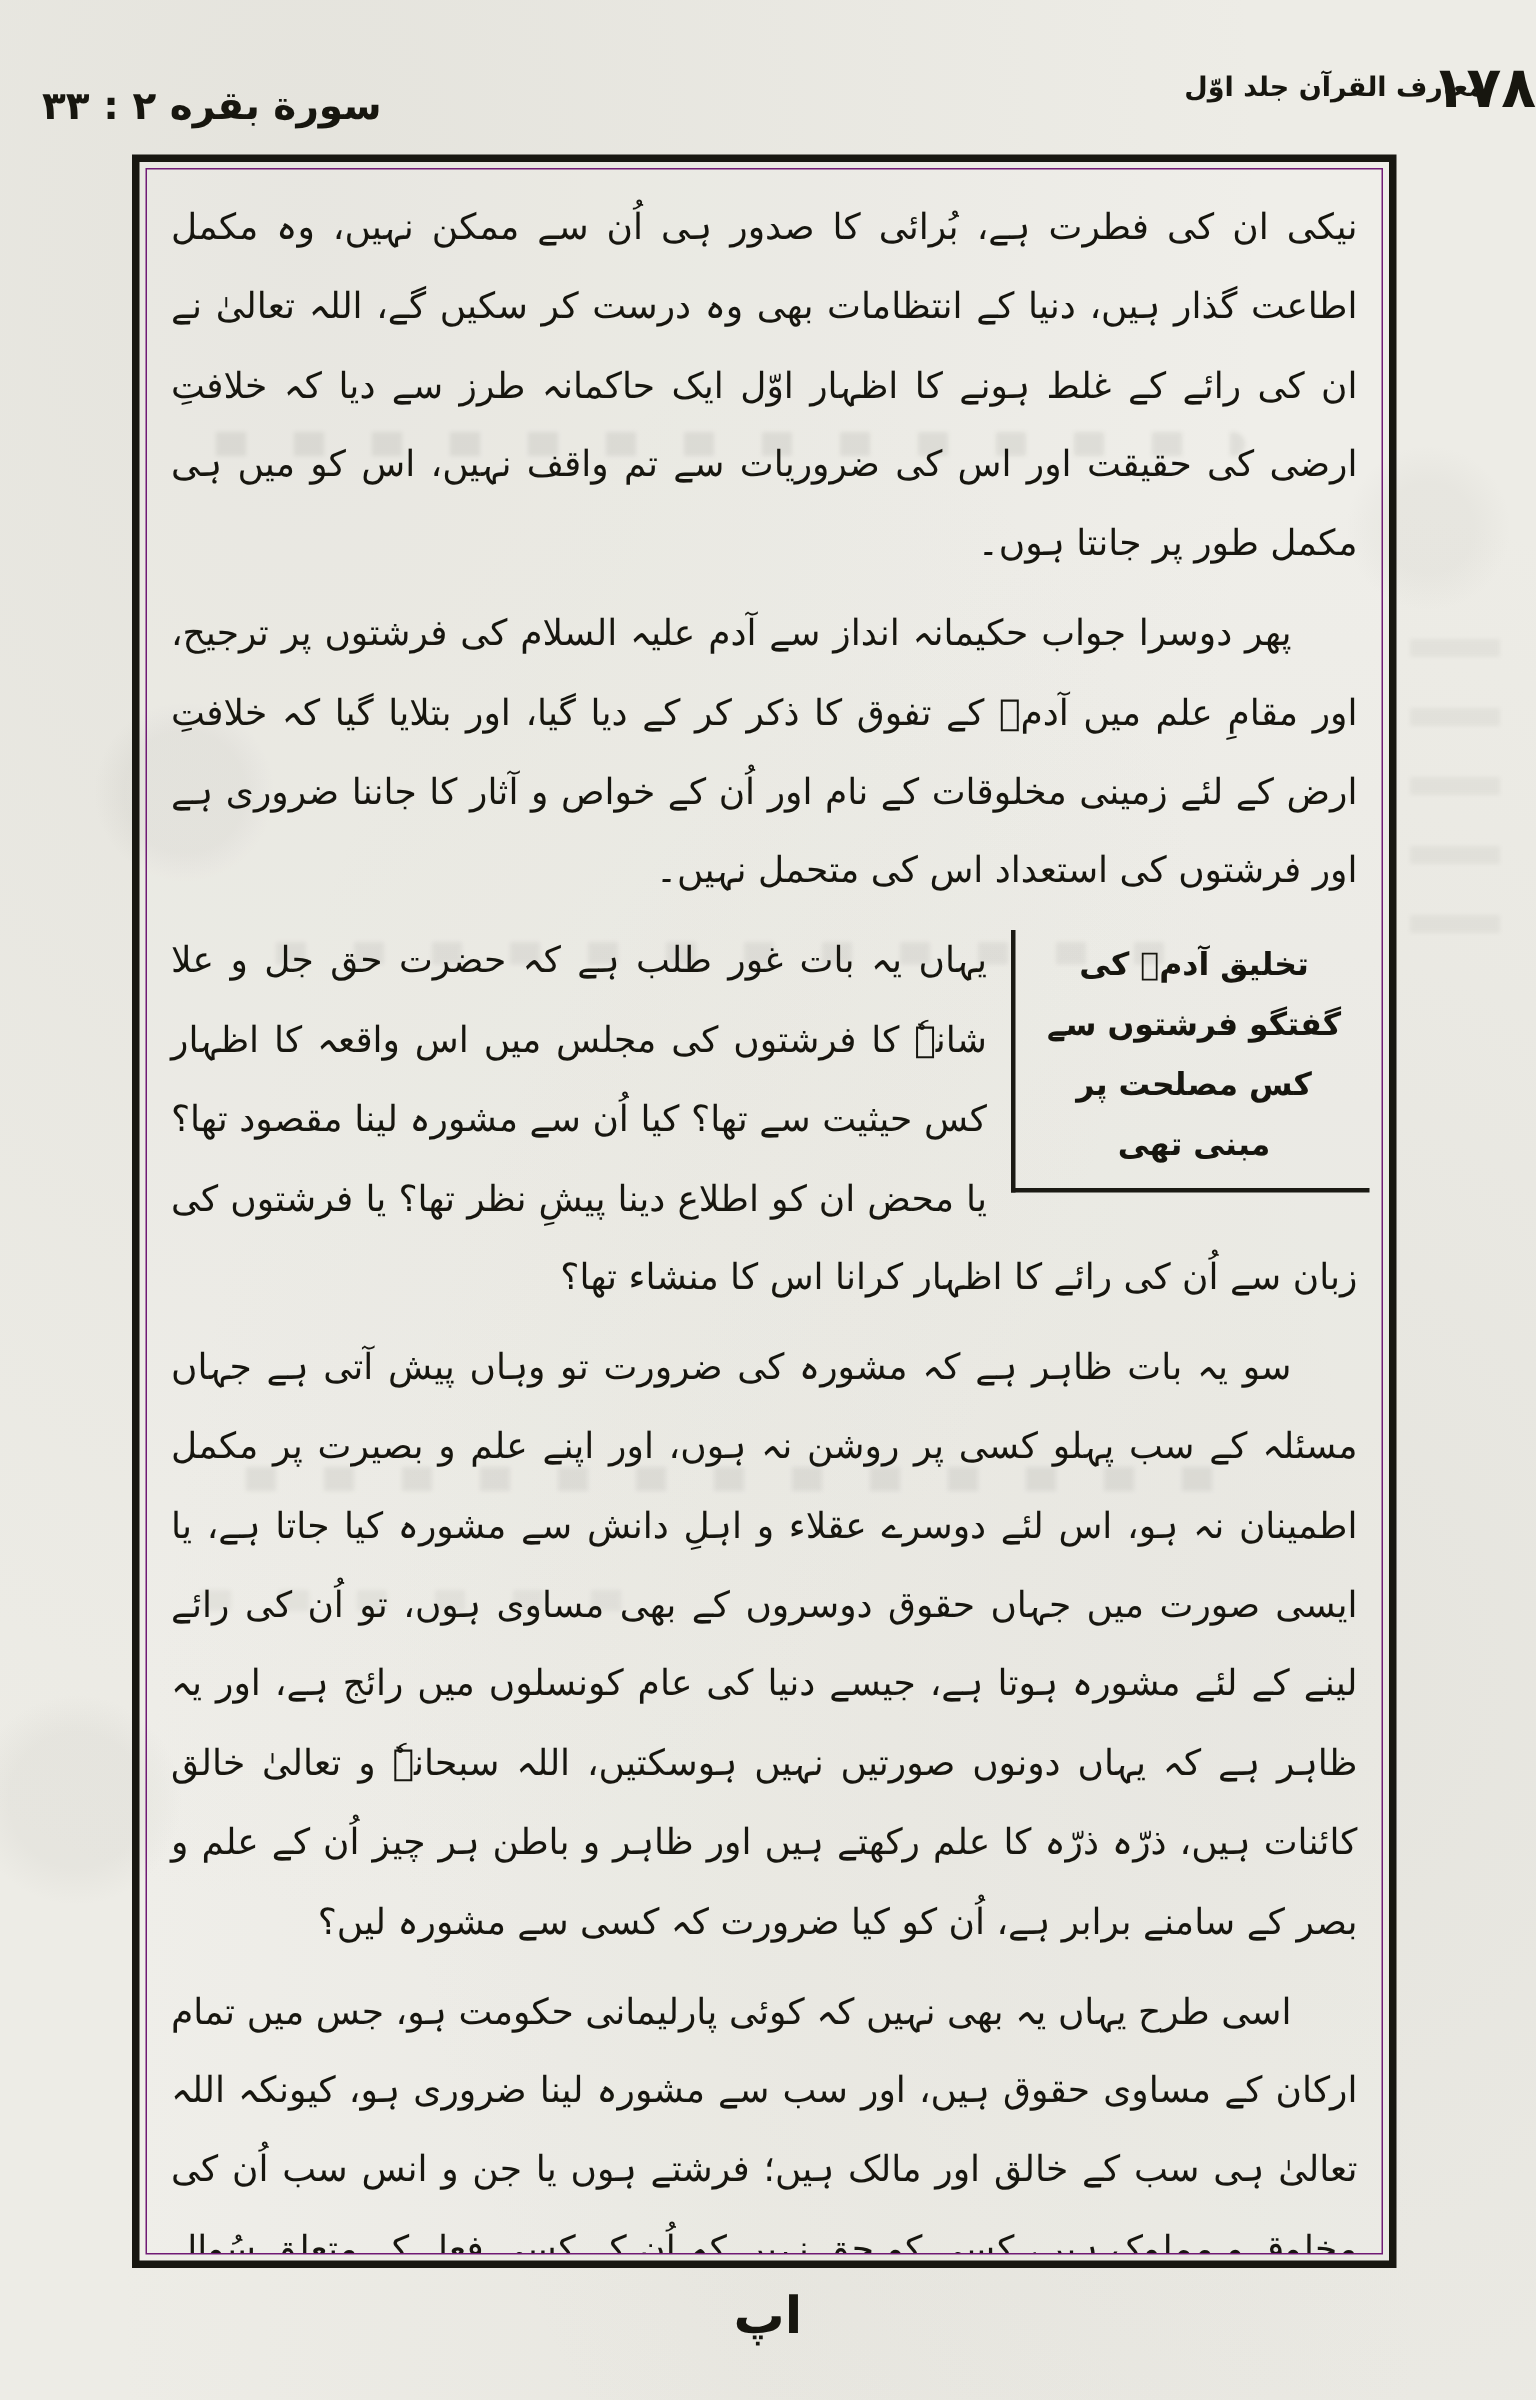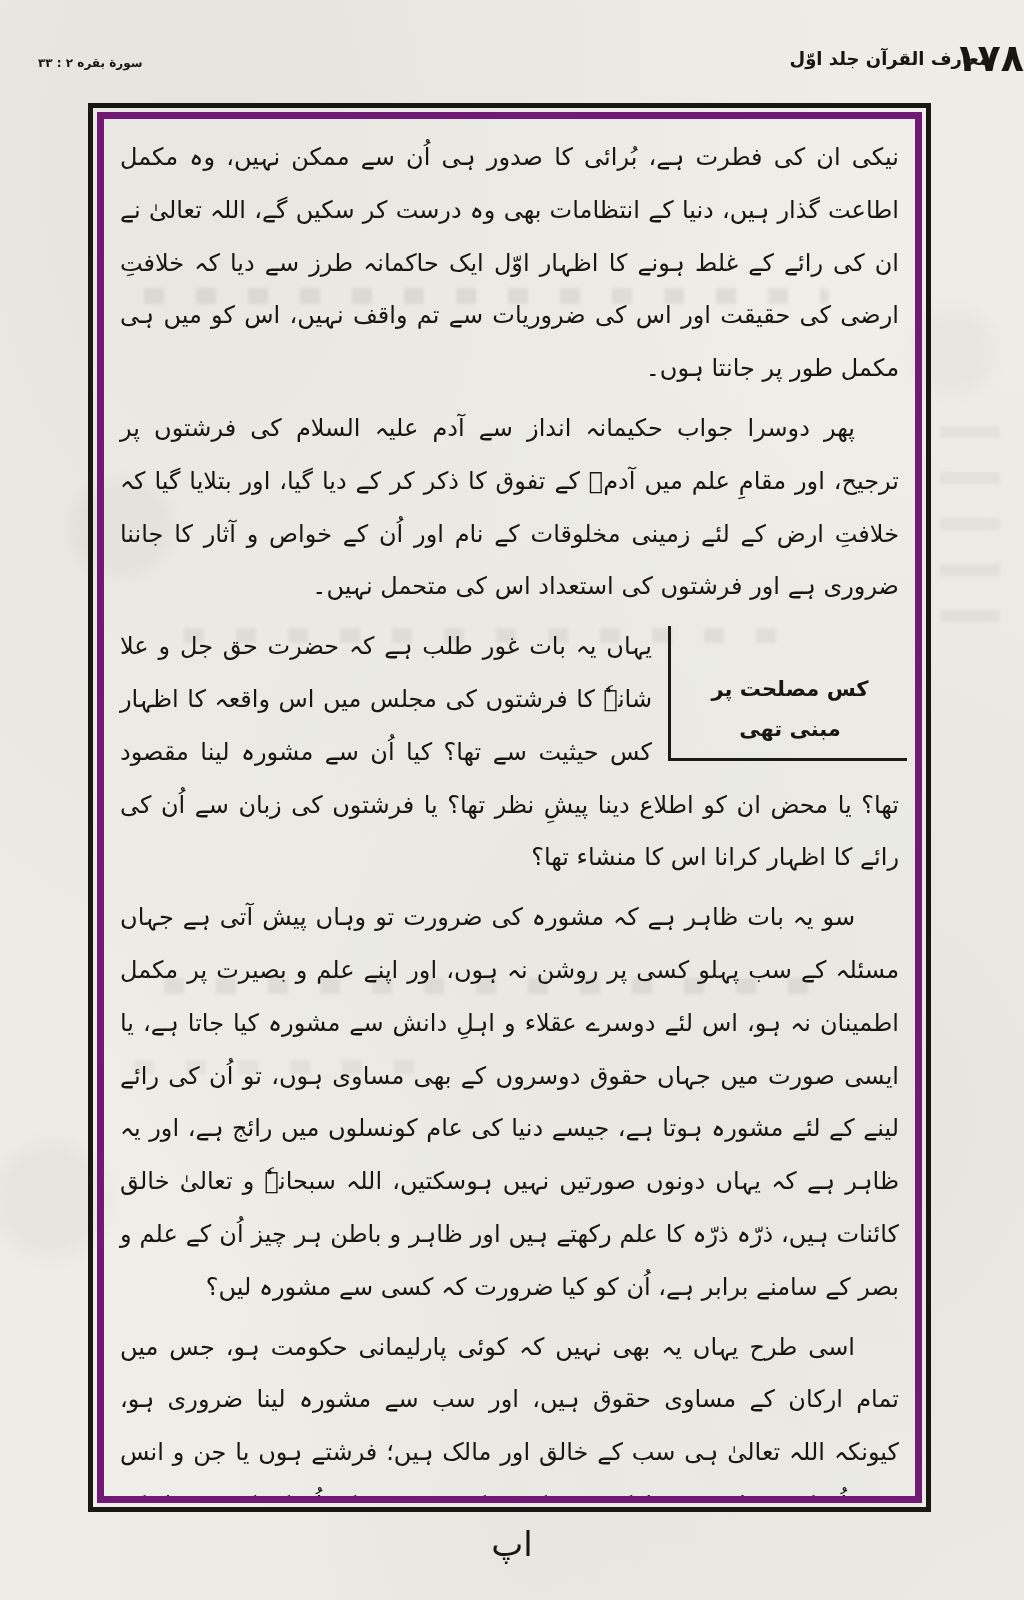--- a/index.html
+++ b/index.html
@@ -16,44 +16,44 @@
   .scan-noise{
     position:absolute;inset:0;pointer-events:none;
     background:
       radial-gradient(circle at 12% 33%, rgba(160,158,150,.10) 0 40px, transparent 60px),
       radial-gradient(circle at 93% 22%, rgba(160,158,150,.08) 0 30px, transparent 55px),
       radial-gradient(circle at 5% 75%, rgba(160,158,150,.09) 0 45px, transparent 70px);
   }
   
   .header{position:absolute;top:0;left:0;right:0;height:100px;}
   .hdr-right{position:absolute;top:48px;right:34px;font-size:18px;font-weight:bold;direction:rtl;}
-  .hdr-left{position:absolute;top:56px;left:28px;font-size:12px;font-weight:bold;direction:rtl;margin-left:10px;}
+  .hdr-left{position:absolute;top:56px;left:28px;font-size:26px;font-weight:bold;direction:rtl;}
   .hdr-page-num{position:absolute;top:36px;left:0;right:0;text-align:right;font-size:38px;font-weight:bold;letter-spacing:2px;}
   
   .frame-outer{
     position:absolute;left:88px;top:103px;width:843px;height:1409px;
     border:5px solid #181711;box-sizing:border-box;background:rgba(255,255,255,.12);
   }
   .frame-inner{
-    position:absolute;inset:4px;border:7px solid #701a75;box-sizing:border-box;
+    position:absolute;inset:4px;border:1px solid #701a75;box-sizing:border-box;
     padding:12px 16px 16px 16px;overflow:hidden;
   }
   
   .page-text{direction:rtl;text-align:justify;font-size:24px;line-height:2.2;}
   .page-text p{margin:0 0 7px 0;}
   .indent{text-indent:44px;}
   .sidebar-box{
     float:right;width:214px;margin:6px -8px 10px 16px;padding:4px 10px 8px 12px;
     border-left:3px solid #1b1a14;border-bottom:3px solid #1b1a14;
     font-size:21px;font-weight:bold;line-height:1.9;text-align:center;direction:rtl;
   }
   
   .catchword{
     position:absolute;top:1524px;left:0;right:0;text-align:center;
-    font-size:34px;font-weight:normal;direction:rtl;
+    font-size:34px;font-weight:bold;direction:rtl;
   }
   
   .ghost{position:absolute;pointer-events:none;opacity:.13;filter:blur(1.5px);
     background:repeating-linear-gradient(90deg, transparent 0 14px, #6a6a62 14px 34px, transparent 34px 52px);
     border-radius:8px;}
   .g1{left:130px;top:288px;width:700px;height:16px;}
   .g2{left:170px;top:628px;width:620px;height:15px;opacity:.11;}
   .g3{left:150px;top:978px;width:680px;height:16px;opacity:.12;}
   .g4{left:120px;top:1060px;width:300px;height:14px;opacity:.09;}
   .g5{left:940px;top:420px;width:60px;height:220px;opacity:.07;background:repeating-linear-gradient(0deg, transparent 0 18px, #6a6a62 18px 30px, transparent 30px 46px);}
@@ -78,21 +78,21 @@
 <div class="frame-outer">
   <div class="frame-inner">
     <div class="page-text">
 
       <p>نیکی ان کی فطرت ہے، بُرائی کا صدور ہی اُن سے ممکن نہیں، وہ مکمل اطاعت گذار ہیں، دنیا کے انتظامات بھی وہ درست کر سکیں گے، اللہ تعالیٰ نے ان کی رائے کے غلط ہونے کا اظہار اوّل ایک حاکمانہ طرز سے دیا کہ خلافتِ ارضی کی حقیقت اور اس کی ضروریات سے تم واقف نہیں، اس کو میں ہی مکمل طور پر جانتا ہوں۔</p>
 
       <p class="indent">پھر دوسرا جواب حکیمانہ انداز سے آدم علیہ السلام کی فرشتوں پر ترجیح، اور مقامِ علم میں آدمؑ کے تفوق کا ذکر کر کے دیا گیا، اور بتلایا گیا کہ خلافتِ ارض کے لئے زمینی مخلوقات کے نام اور اُن کے خواص و آثار کا جاننا ضروری ہے اور فرشتوں کی استعداد اس کی متحمل نہیں۔</p>
 
       <p>
         <span class="sidebar-box">
-          <br>
+          <span>تخلیق آدمؑ کی گفتگو فرشتوں سے</span><br>
           <span>کس مصلحت پر مبنی تھی</span>
         </span>
         <span>یہاں یہ بات غور طلب ہے کہ حضرت حق جل و علا شانہٗ کا فرشتوں کی مجلس میں اس واقعہ کا اظہار کس حیثیت سے تھا؟ کیا اُن سے مشورہ لینا مقصود تھا؟ یا محض ان کو اطلاع دینا پیشِ نظر تھا؟ یا فرشتوں کی زبان سے اُن کی رائے کا اظہار کرانا اس کا منشاء تھا؟</span>
       </p>
 
       <p class="indent">سو یہ بات ظاہر ہے کہ مشورہ کی ضرورت تو وہاں پیش آتی ہے جہاں مسئلہ کے سب پہلو کسی پر روشن نہ ہوں، اور اپنے علم و بصیرت پر مکمل اطمینان نہ ہو، اس لئے دوسرے عقلاء و اہلِ دانش سے مشورہ کیا جاتا ہے، یا ایسی صورت میں جہاں حقوق دوسروں کے بھی مساوی ہوں، تو اُن کی رائے لینے کے لئے مشورہ ہوتا ہے، جیسے دنیا کی عام کونسلوں میں رائج ہے، اور یہ ظاہر ہے کہ یہاں دونوں صورتیں نہیں ہوسکتیں، اللہ سبحانہٗ و تعالیٰ خالق کائنات ہیں، ذرّہ ذرّہ کا علم رکھتے ہیں اور ظاہر و باطن ہر چیز اُن کے علم و بصر کے سامنے برابر ہے، اُن کو کیا ضرورت کہ کسی سے مشورہ لیں؟</p>
 
       <p class="indent">
         <span>اسی طرح یہاں یہ بھی نہیں کہ کوئی پارلیمانی حکومت ہو، جس میں تمام ارکان کے مساوی حقوق ہیں، اور سب سے مشورہ لینا ضروری ہو، کیونکہ اللہ تعالیٰ ہی سب کے خالق اور مالک ہیں؛ فرشتے ہوں یا جن و انس سب اُن کی مخلوق و مملوک ہیں، کسی کو حق نہیں کہ اُن کے کسی فعل کے متعلق سُوال بھی کر سکے کہ آپ نے یہ کیوں کیا اور فلاں کام کیوں نہیں کیا، </span>
         

